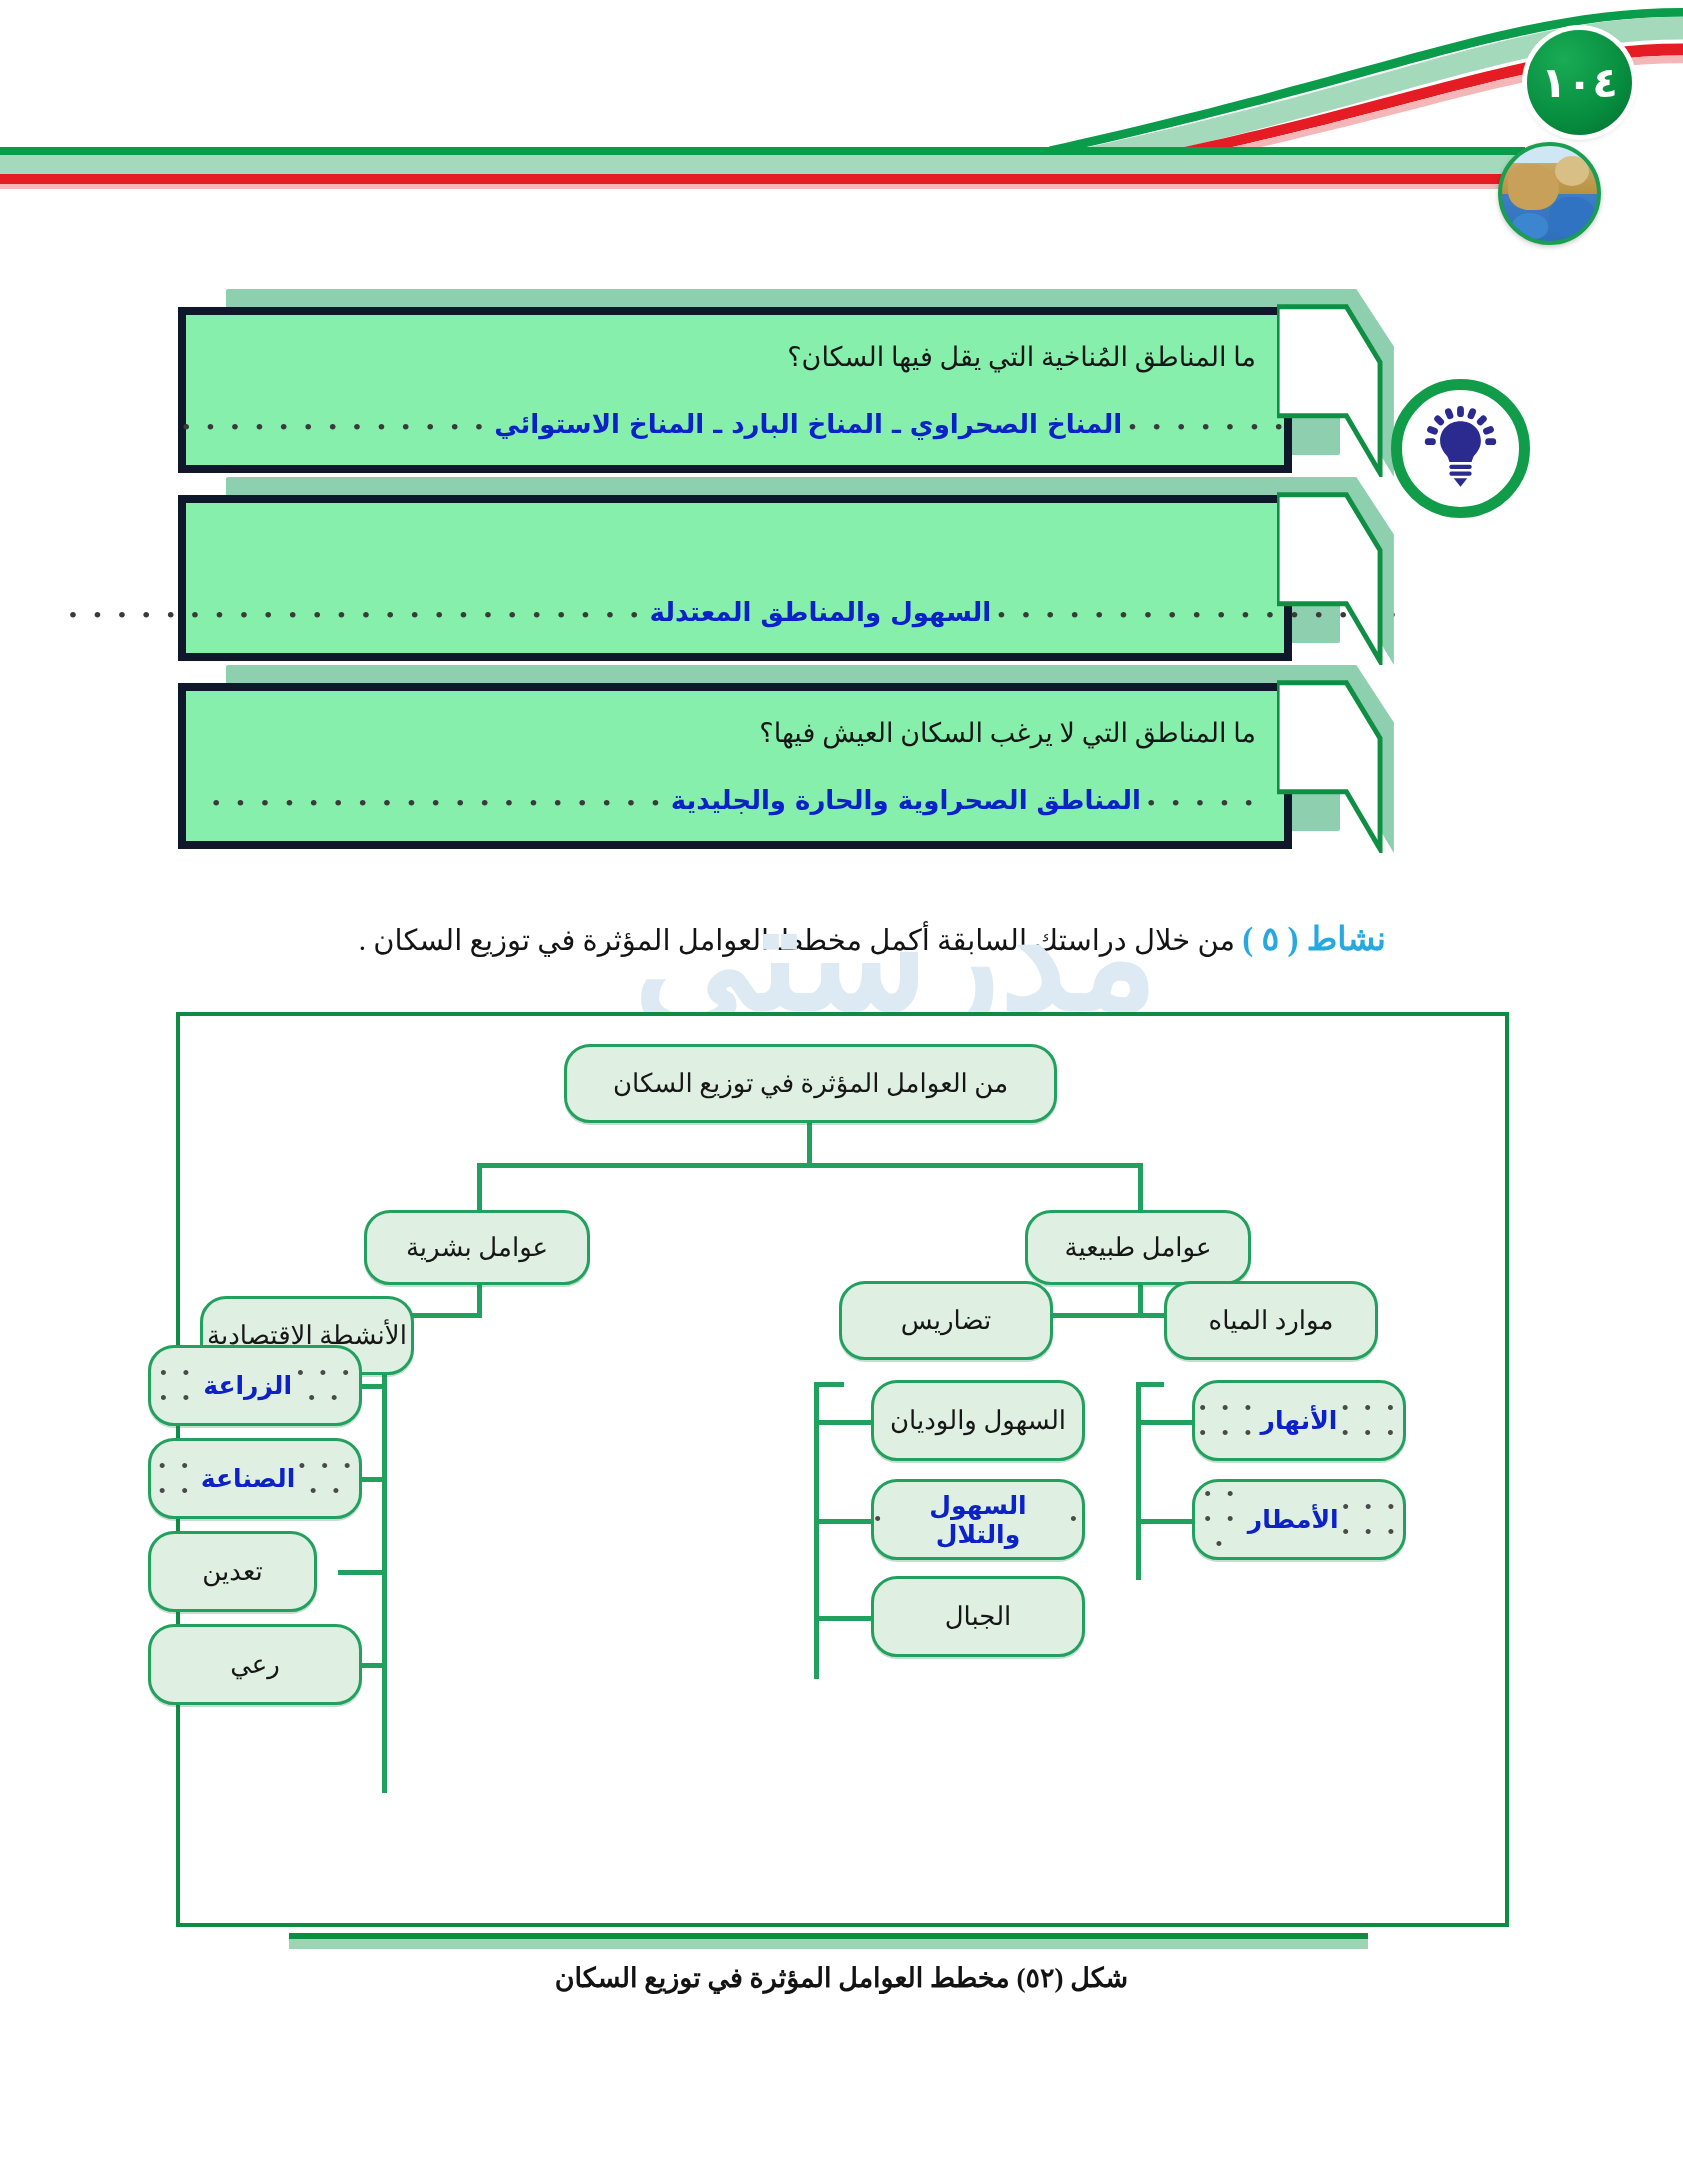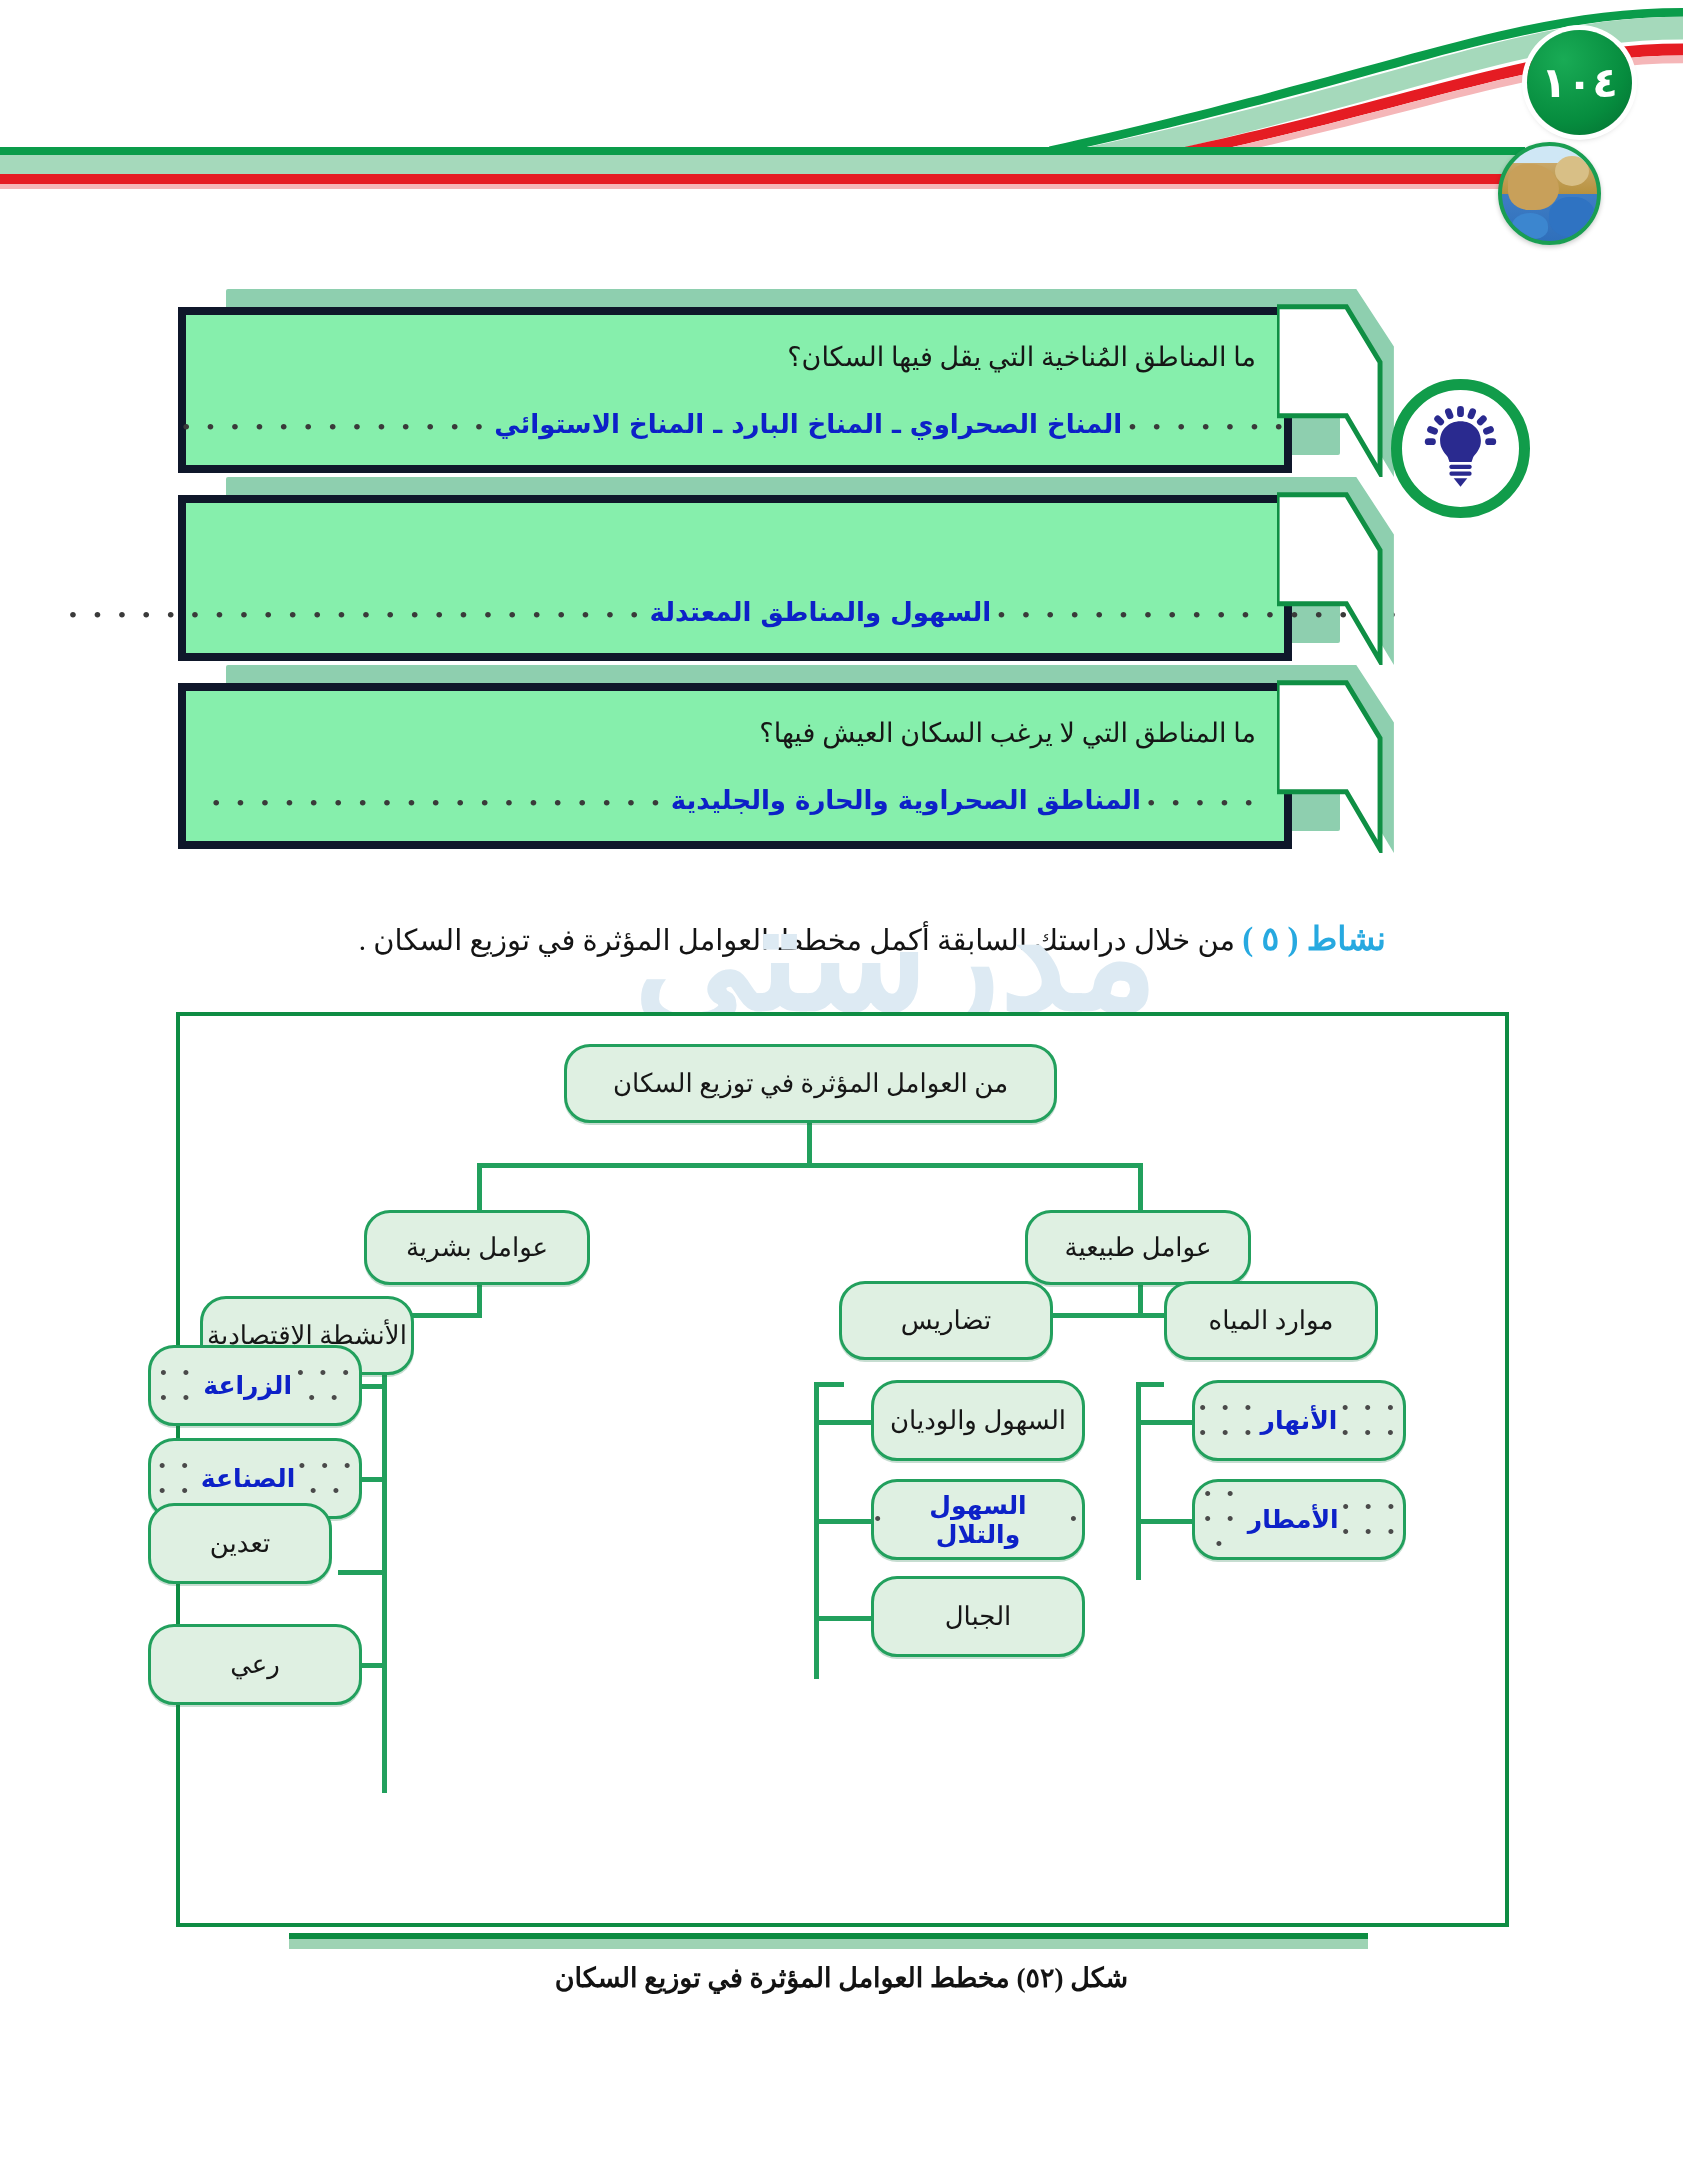--- a/index.html
+++ b/index.html
@@ -278,21 +278,21 @@
     <div class="node" style="left:-32px;top:329px;width:214px;height:81px;">
       <span class="dt">• • • • •</span>
       <span class="filled">الزراعة</span>
       <span class="dt">• • • •</span>
     </div>
     <div class="node" style="left:-32px;top:422px;width:214px;height:81px;">
       <span class="dt">• • • • •</span>
       <span class="filled">الصناعة</span>
       <span class="dt">• • • •</span>
     </div>
-    <div class="node" style="left:-32px;top:487px;width:184px;height:81px;justify-content:center;">
+    <div class="node" style="left:-32px;top:515px;width:169px;height:81px;justify-content:center;">
       <span>تعدين</span>
     </div>
     <div class="node" style="left:-32px;top:608px;width:214px;height:81px;">
       <span>رعي</span>
     </div>
 
     <div class="node" style="left:691px;top:364px;width:214px;height:81px;">
       <span>السهول والوديان</span>
     </div>
     <div class="node" style="left:691px;top:463px;width:214px;height:81px;">

